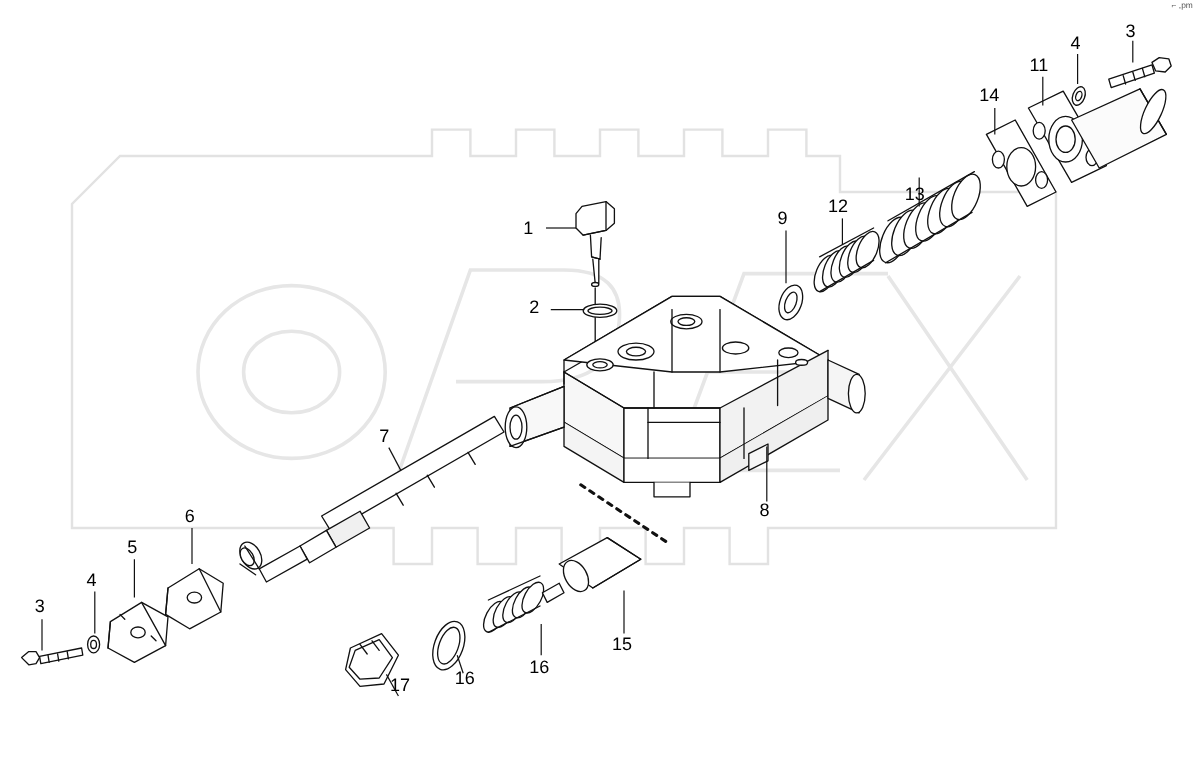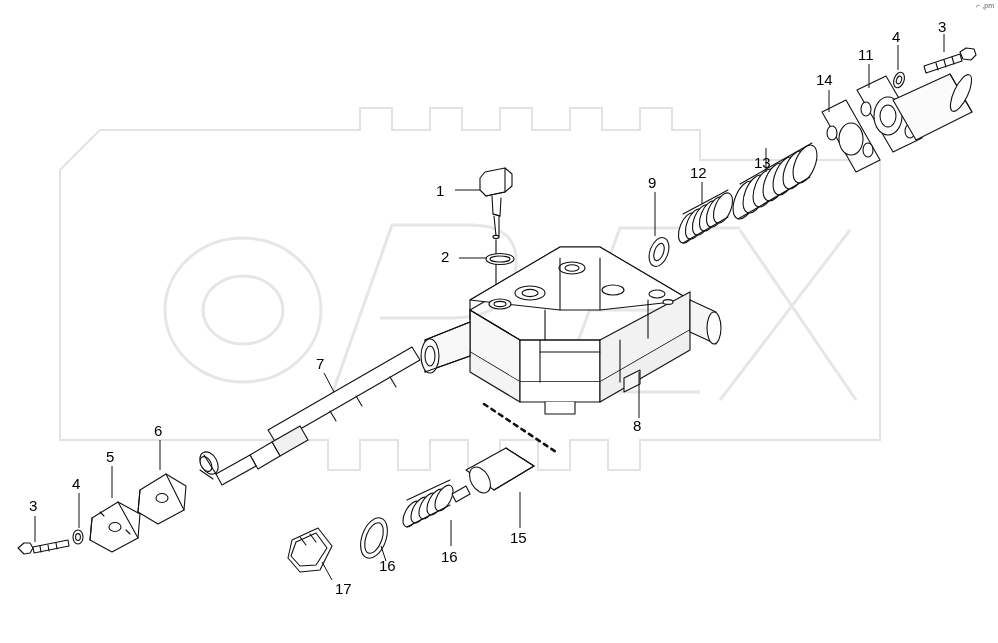--- a/index.html
+++ b/index.html
@@ -296,20 +296,20 @@
   <div class="callout" style="left:816px; top:72px;">14</div>
   <div class="callout" style="left:754px; top:131px;margin-top:24px;">13</div>
   <div class="callout" style="left:690px; top:165px;">12</div>
   <div class="callout" style="left:648px; top:175px;">9</div>
   <div class="callout" style="left:633px; top:418px;">8</div>
   <div class="callout" style="left:316px; top:356px;">7</div>
   <div class="callout" style="left:154px; top:423px;">6</div>
   <div class="callout" style="left:106px; top:449px;">5</div>
   <div class="callout" style="left:72px; top:476px;">4</div>
   <div class="callout" style="left:29px; top:498px;">3</div>
-  <div class="callout" style="left:325px; top:581px;margin-left:10px;">17</div>
+  <div class="callout" style="left:325px; top:564px;">17</div>
   <div class="callout" style="left:379px; top:558px;">16</div>
   <div class="callout" style="left:441px; top:549px;">16</div>
   <div class="callout" style="left:510px; top:530px;">15</div>
 
   <div class="corner-mark">⌐ ,pm</div>
 
 </div>
 
 </body></html>

